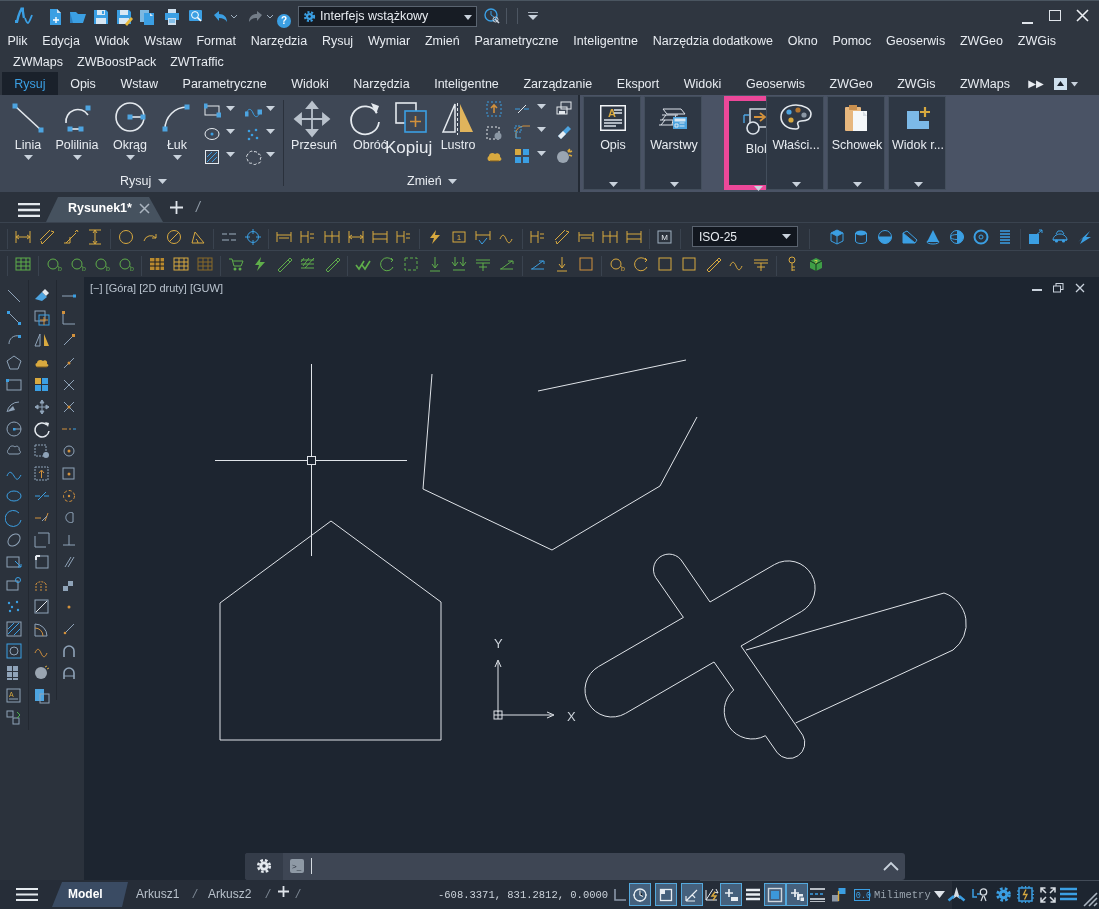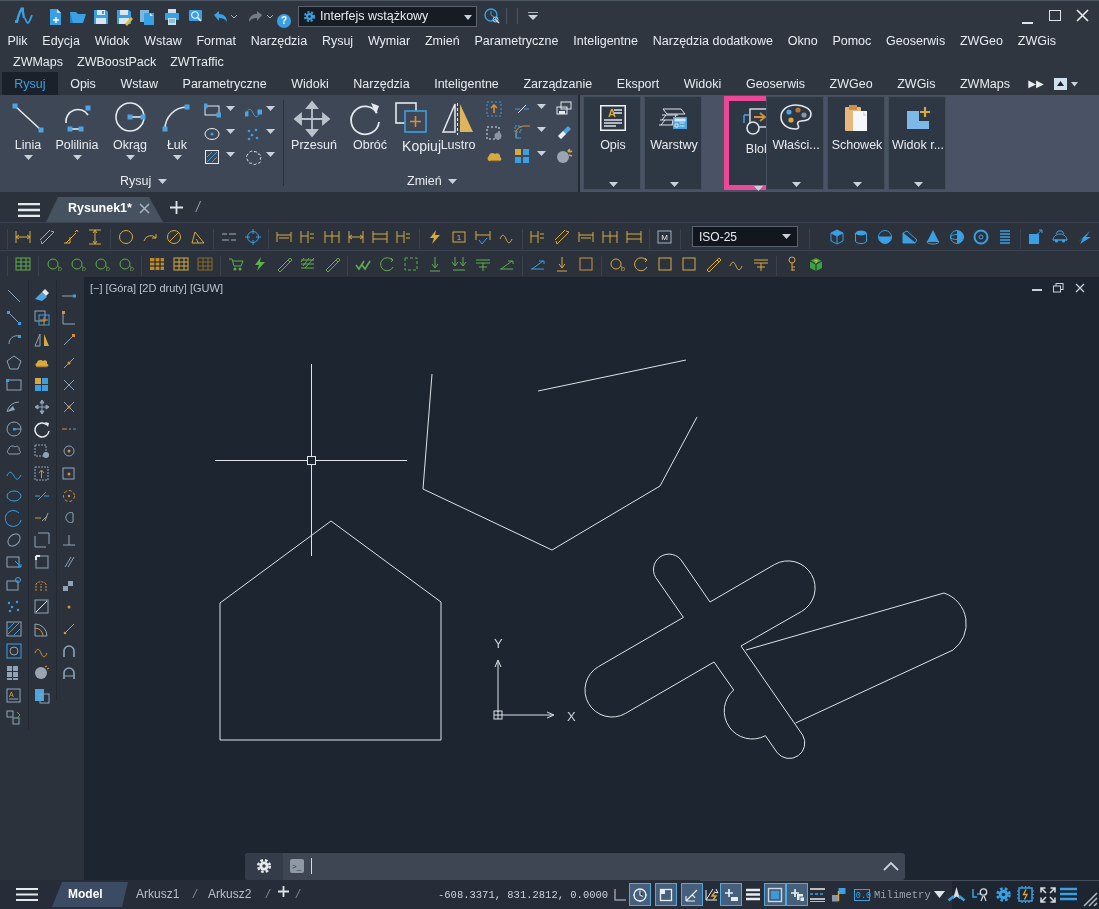--- a/index.html
+++ b/index.html
@@ -322,21 +322,21 @@
       </svg>
     </div>
 <div class="abs" style="left:342px;top:43px;width:56px;text-align:center;color:#e8ecf1;font-size:12.5px">Obróć</div>
 <div class="abs" style="left:392px;top:5px">
       <svg width="40" height="38" viewBox="0 0 40 38" style="">
         <rect x="4" y="3" width="20" height="20" stroke="#e4e9ee" stroke-width="1.6" fill="none"></rect>
         <rect x="13" y="11" width="21" height="21" stroke="#3b9fe3" stroke-width="1.6" fill="#3e4755"></rect>
         <path d="M23.5 16v11M18 21.5h11" stroke="#d2913c" stroke-width="1.6"></path>
       </svg>
     </div>
-<div class="abs" style="left:385px;top:43px;width:56px;text-align:right;color:#e8ecf1;font-size:14px">Kopiuj</div>
+<div class="abs" style="left:385px;top:43px;width:56px;text-align:left;color:#e8ecf1;font-size:17px">Kopiuj</div>
 <div class="abs" style="left:439px;top:5px">
       <svg width="38" height="38" viewBox="0 0 38 38" style="">
         <path d="M16 4 4 32h12z" stroke="#e4e9ee" stroke-width="1.5" fill="none"></path>
         <path d="M21 4v28h13z" fill="#e0b45c"></path>
         <path d="M18.5 3v32" stroke="#e4e9ee" stroke-dasharray="3 2"></path>
       </svg>
     </div>
 <div class="abs" style="left:432px;top:43px;width:52px;text-align:center;color:#e8ecf1;font-size:12.5px">Lustro</div>
 <div class="abs" style="left:486px;top:6px">
       <svg width="17" height="17" viewBox="0 0 17 17" style="">

